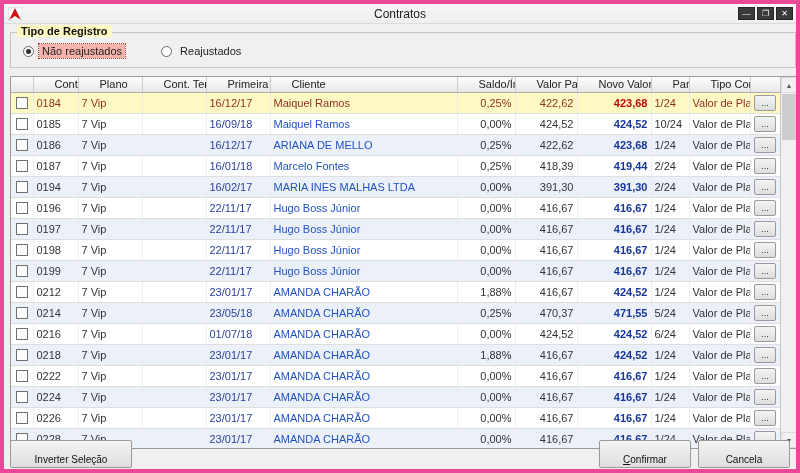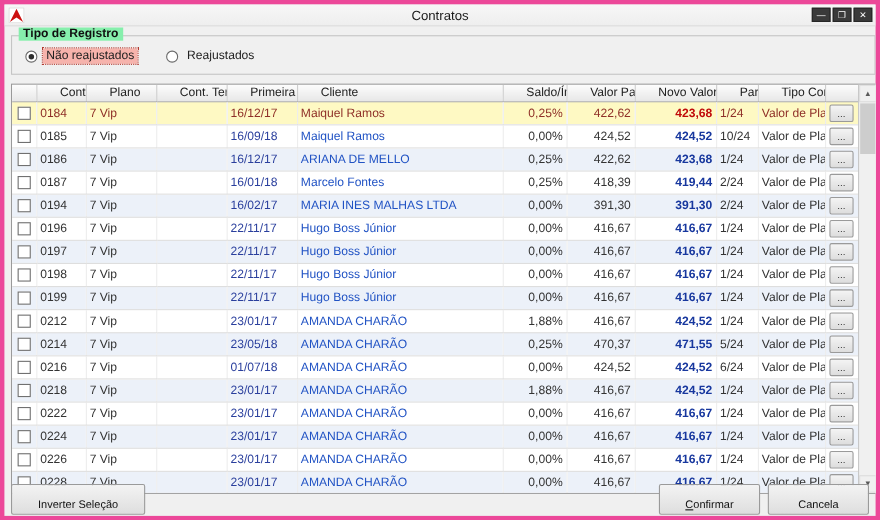--- a/index.html
+++ b/index.html
@@ -31,24 +31,24 @@
     width:17px; height:13px; background:#3a3a3a; border:1px solid #262626;
     color:#fff; font-size:8px; line-height:11px; text-align:center; cursor:default;
   }
 
   
   .groupbox {
     position:absolute; left:6px; top:28px; width:786px; height:36px;
     border:1px solid #c5c5c5;
   }
   .groupbox-title {
-    position:absolute; top:-8px; left:6px; background:#86efac;
+    position:absolute; top:-8px; left:6px; background:#fef9c3;
     padding:0 4px; font-weight:bold; color:#111;
   }
-  .radio-row { display:flex; align-items:center; gap:26px; padding:11px 0 0 12px; }
+  .radio-row { display:flex; align-items:center; gap:36px; padding:11px 0 0 12px; }
   .radio { display:flex; align-items:center; gap:5px; cursor:default; }
   .radio-circle {
     width:11px; height:11px; border-radius:50%;
     border:1px solid #6a6a6a; background:#fff; position:relative; flex:0 0 auto;
   }
   .radio-circle.checked::after {
     content:""; position:absolute; inset:2px; border-radius:50%; background:#2d2d2d;
   }
   .radio-label { padding:1px 3px; }
   .radio-label.highlight { background:#f6b3ac; outline:1px dotted #b23a30; }

